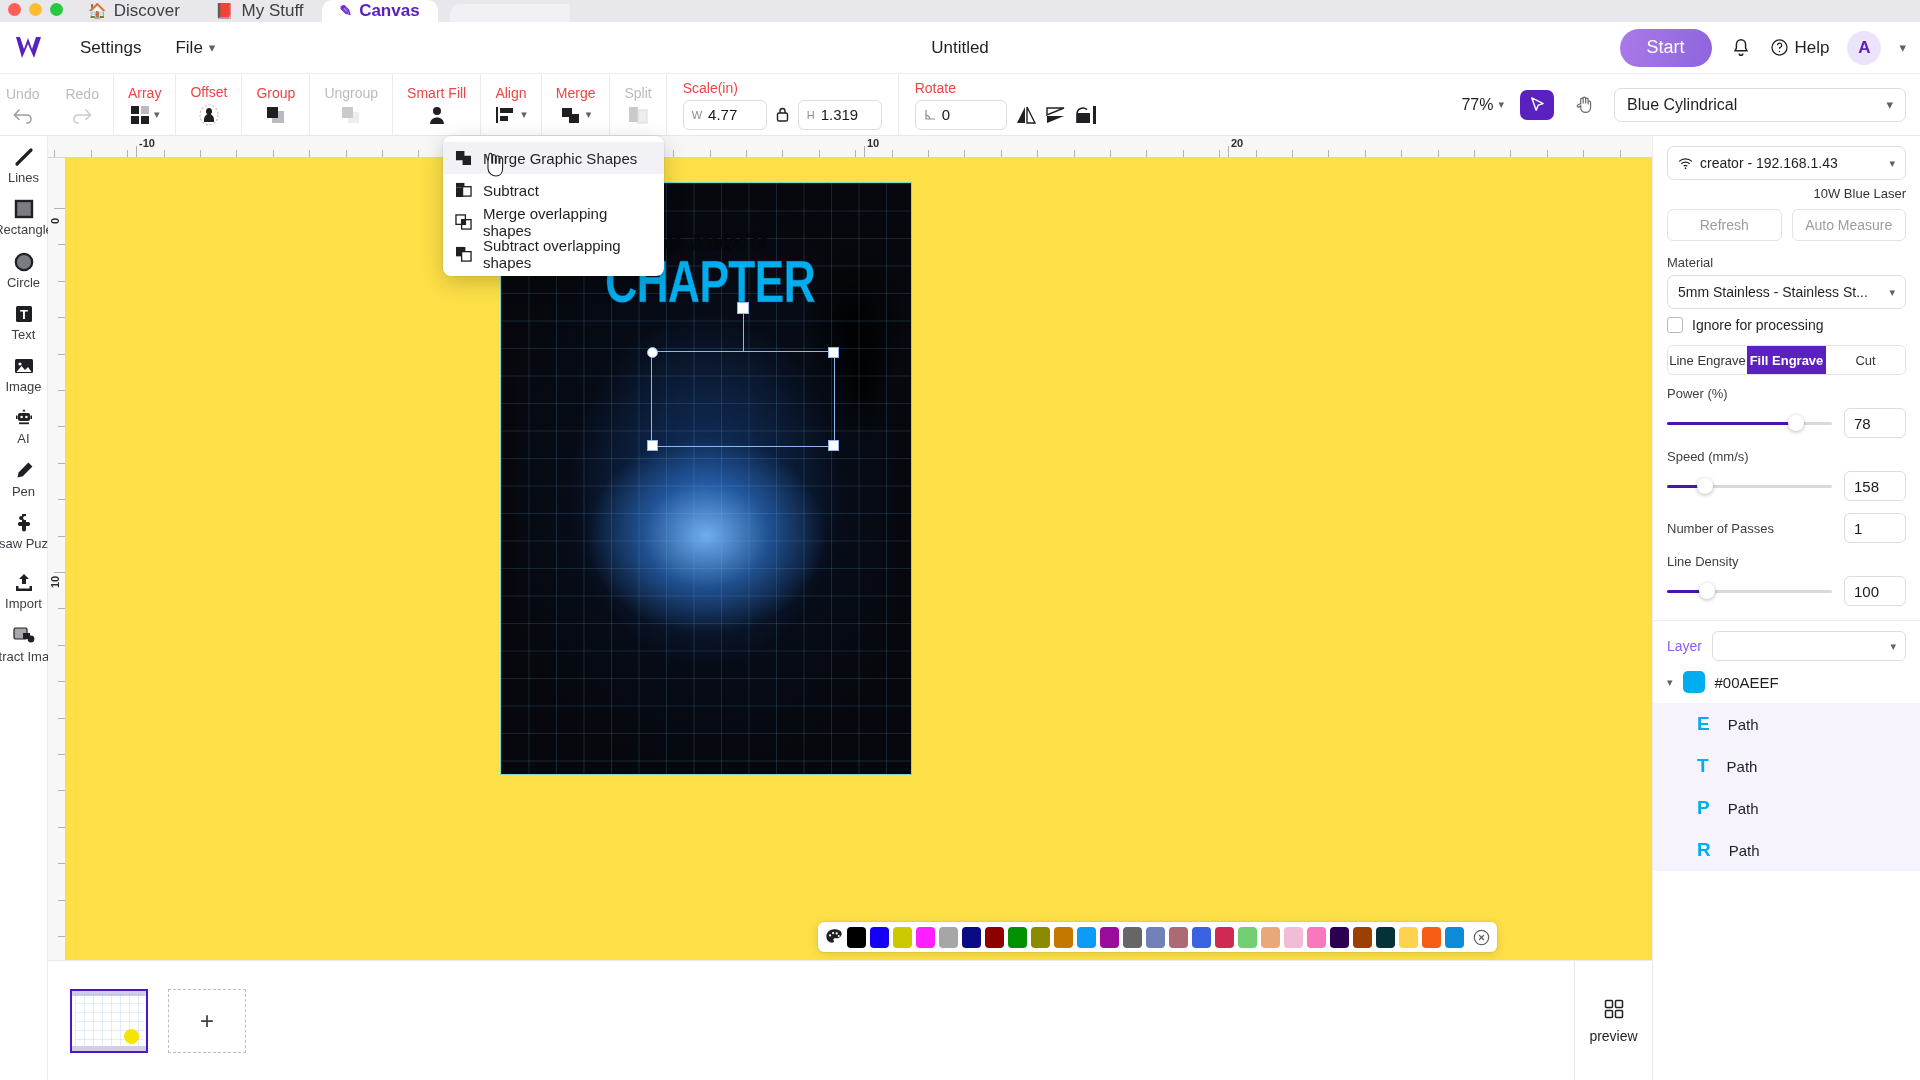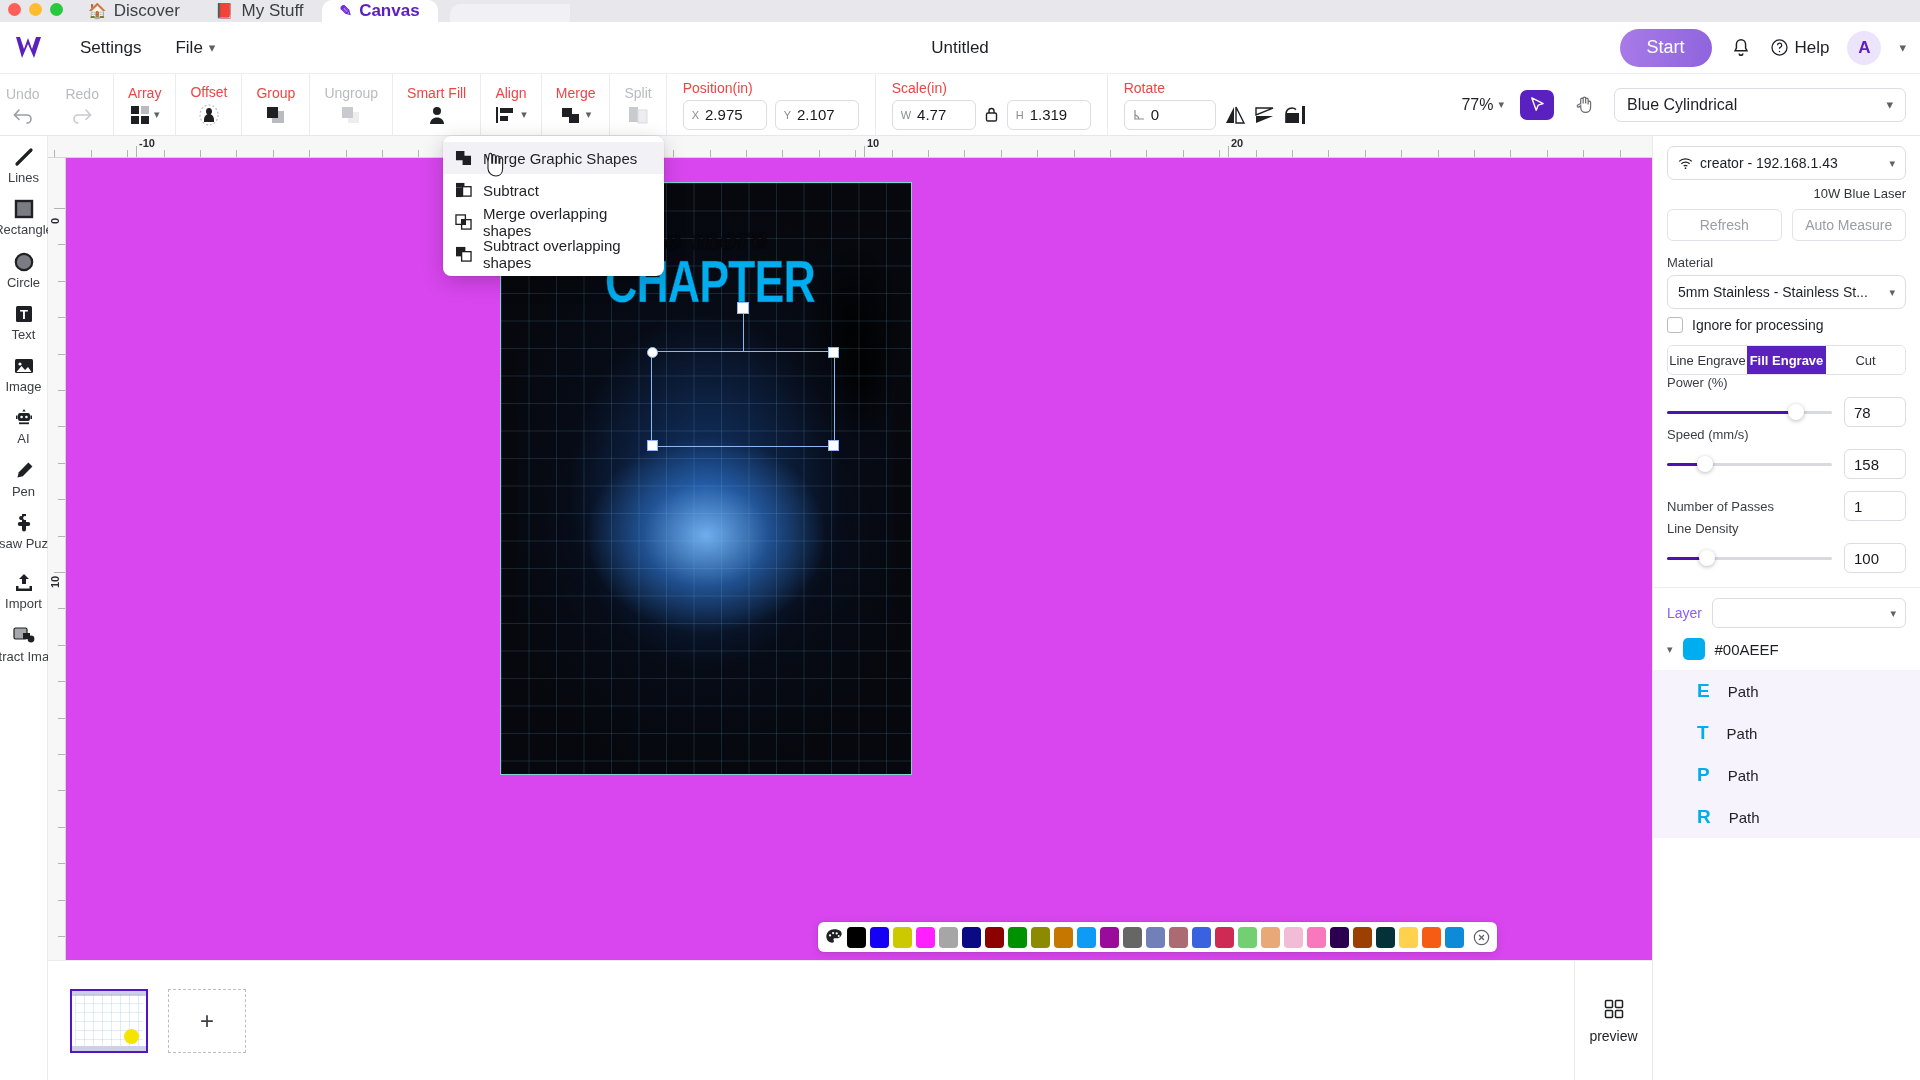--- a/index.html
+++ b/index.html
@@ -116,21 +116,21 @@
     margin-bottom: 13px; cursor: pointer;
   }
   .railitem .rl {
     font-size: 13px; color: #3c3e44; margin-top: 3px; line-height: 1.1; text-align:center;
     white-space: nowrap;
   }
 
   
   .canvasarea {
     position: absolute; left: 48px; top: 136px; right: 268px; bottom: 120px;
-    background: #d946ef; overflow: hidden;
+    background: #fde047; overflow: hidden;
   }
   .ruler-h {
     position: absolute; left: 0; top: 0; right: 0; height: 22px;
     background: #f7f7f8; border-bottom: 1px solid #d5d5d8;
   }
   .ruler-v {
     position: absolute; left: 0; top: 22px; bottom: 0; width: 18px;
     background: #f7f7f8; border-right: 1px solid #d5d5d8;
   }
   .rtick { position: absolute; bottom: 0; width: 1px; background: #b3b3b7; }
@@ -242,21 +242,21 @@
   .ckbox { width: 16px; height: 16px; border: 1px solid #b9bbc0; border-radius: 3px; background:#fff; }
   .ckrow .cklabel { font-size: 14px; color: #1f2024; }
   .segmented {
     display: flex; margin-top: 12px; border: 1px solid #e2e2e8; border-radius: 6px; overflow: hidden;
   }
   .seg {
     flex: 1; height: 28px; display: flex; align-items: center; justify-content: center;
     font-size: 13px; color: #32343a; cursor: pointer; background: #fff;
   }
   .seg.on { background: #5b21c0; color: #ffffff; font-weight: 700; }
-  .prow { }
+  .prow { margin-top: 11px; }
   .plabel { font-size: 13px; color: #3c3e44; margin-bottom: 7px; }
   .sliderrow { display: flex; align-items: center; gap: 12px; }
   .slider { position: relative; flex: 1; height: 16px; }
   .strack { position: absolute; left: 0; right: 0; top: 7px; height: 3px; background: #d9d9e0; border-radius: 2px; }
   .sfill { position: absolute; left: 0; top: 7px; height: 3px; background: #4c14ad; border-radius: 2px; }
   .sthumb {
     position: absolute; top: 0; width: 16px; height: 16px; border-radius: 50%;
     background: #fff; box-shadow: 0 1px 4px rgba(0,0,0,0.28); margin-left: -8px;
   }
   .numbox {
@@ -513,33 +513,20 @@
       <div class="titem">
         <span class="ico">
           <svg width="22" height="20" viewBox="0 0 22 20">
               <rect x="2" y="2" width="9" height="15" fill="#c8cace"></rect>
               <rect x="11" y="5" width="9" height="13" fill="#ededf0" stroke="#dcdce2"></rect>
             </svg>
         </span>
       </div>
     </div>
 
-    <div class="tgroup left" style="padding:0 16px;">
-      <div class="tglabel">Position(in)</div>
-      <div class="fieldrow">
-        <div class="nfield">
-          <span class="k">X</span>
-          <span class="v">2.975</span>
-        </div>
-        <div class="nfield">
-          <span class="k">Y</span>
-          <span class="v">2.107</span>
-        </div>
-      </div>
-    </div>
 
     <div class="tgroup left" style="padding:0 16px;">
       <div class="tglabel">Scale(in)</div>
       <div class="fieldrow">
         <div class="nfield">
           <span class="k">W</span>
           <span class="v">4.77</span>
         </div>
         <span class="ico">
           <svg width="15" height="17" viewBox="0 0 15 17" fill="none" stroke="#1f2024" stroke-width="1.4">

